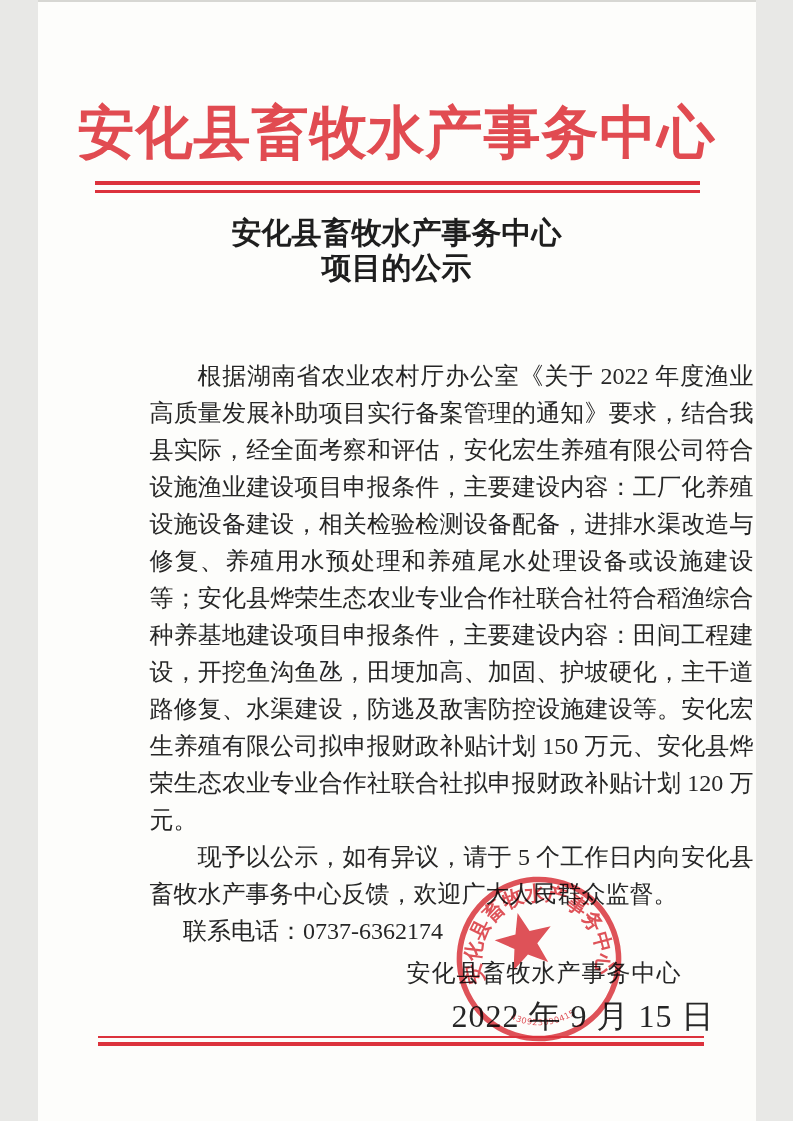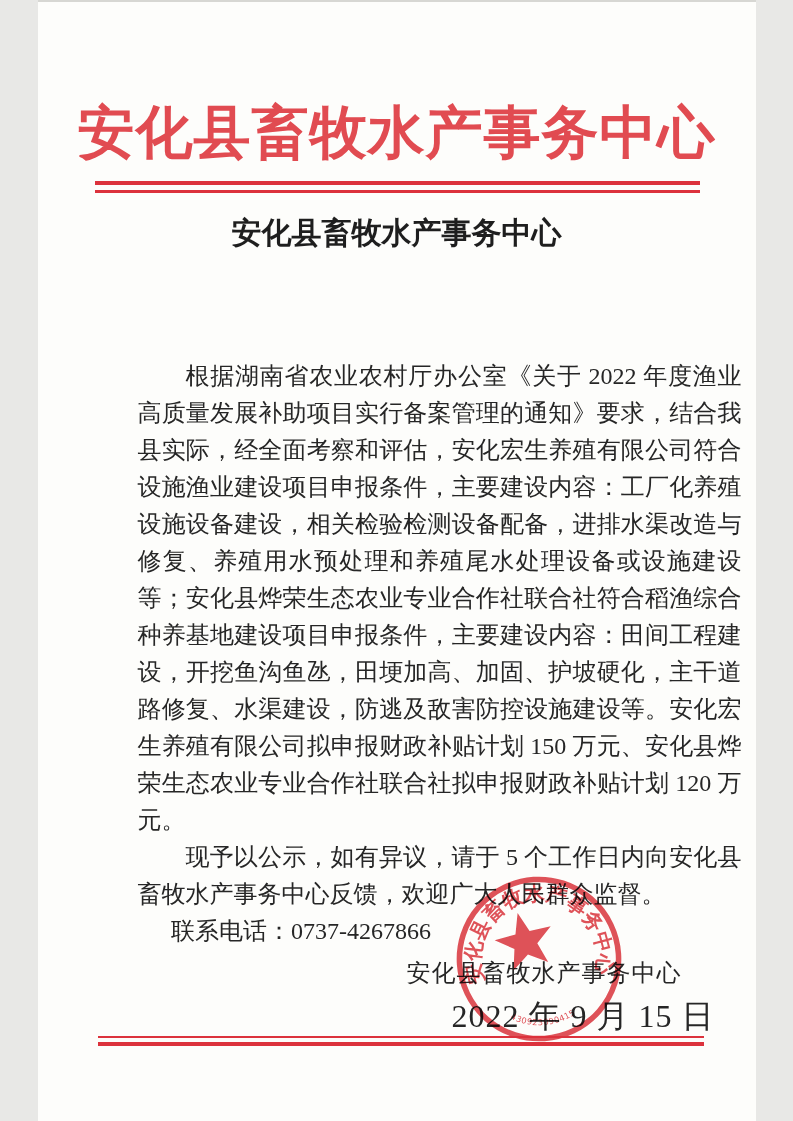--- a/index.html
+++ b/index.html
@@ -47,21 +47,21 @@
     position: absolute;
     top: 215px; left: 0; right: 0;
     text-align: center;
     font-size: 30px;
     font-weight: bold;
     line-height: 35px;
     color: #1e1e1e;
   }
   .body-text {
     position: absolute;
-    left: 100px; top: 358px;
+    left: 112px; top: 358px;
     width: 604px;
     font-size: 24px;
     line-height: 37px;
     text-align: justify;
     text-justify: inter-character;
     color: #262626;
   }
   .body-text p { text-indent: 2em; margin: 0; }
   .body-text p.contact { text-indent: 1.4em; }
   .sig-org {
@@ -111,26 +111,27 @@
 <div class="page">
 
   <div class="scan-edge"></div>
 
   <div class="letterhead">安化县畜牧水产事务中心</div>
 
   <div class="rule rule-top"></div>
 
   <div class="doc-title">
     <div>安化县畜牧水产事务中心</div>
+    <div>项目的公示</div>
   </div>
 
   <div class="body-text">
     <p>根据湖南省农业农村厅办公室《关于 2022 年度渔业高质量发展补助项目实行备案管理的通知》要求，结合我县实际，经全面考察和评估，安化宏生养殖有限公司符合设施渔业建设项目申报条件，主要建设内容：工厂化养殖设施设备建设，相关检验检测设备配备，进排水渠改造与修复、养殖用水预处理和养殖尾水处理设备或设施建设等；安化县烨荣生态农业专业合作社联合社符合稻渔综合种养基地建设项目申报条件，主要建设内容：田间工程建设，开挖鱼沟鱼氹，田埂加高、加固、护坡硬化，主干道路修复、水渠建设，防逃及敌害防控设施建设等。安化宏生养殖有限公司拟申报财政补贴计划 150 万元、安化县烨荣生态农业专业合作社联合社拟申报财政补贴计划 120 万元。</p>
     <p>现予以公示，如有异议，请于 5 个工作日内向安化县畜牧水产事务中心反馈，欢迎广大人民群众监督。</p>
-    <p class="contact">联系电话：0737-4267866</p>
+    <p class="contact">联系电话：0737-6362174</p>
   </div>
 
   <div class="sig-org">安化县畜牧水产事务中心</div>
 
   <div class="sig-date">2022 年 9 月 15 日</div>
 
   <div class="seal">
     <svg viewBox="0 0 200 200" aria-hidden="true">
       <circle class="ring" cx="100" cy="100" r="86.5"></circle>
       <defs>

